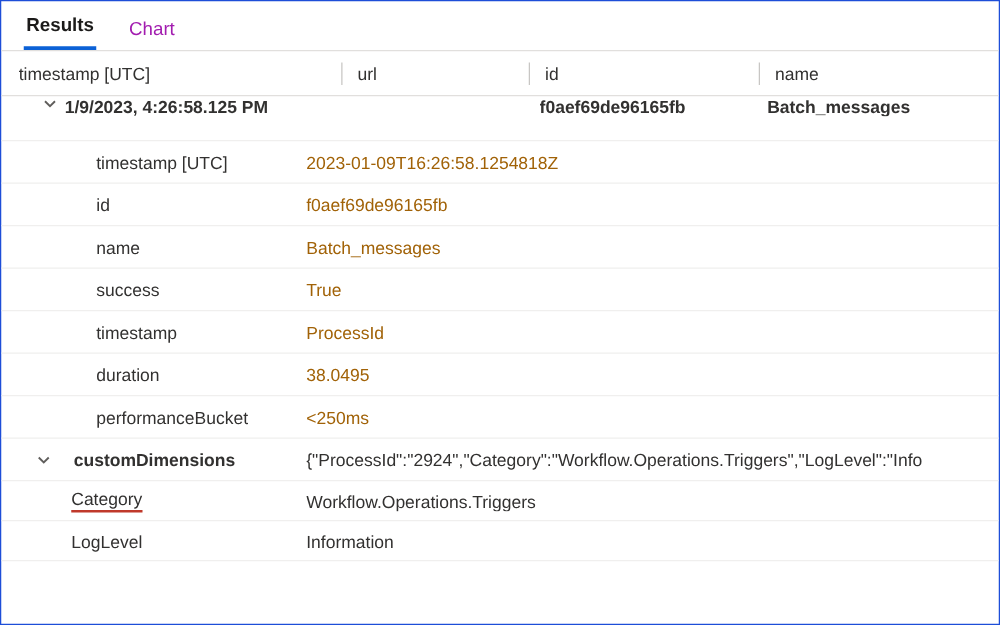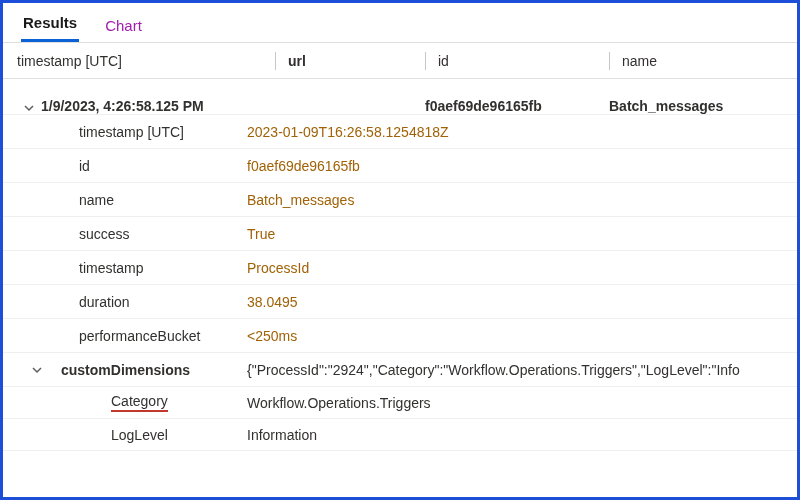--- a/index.html
+++ b/index.html
@@ -1,45 +1,45 @@
 <!DOCTYPE html>
 <html><head>
 <meta charset="utf-8">
 <style>
   * { box-sizing: border-box; margin: 0; padding: 0; }
   html, body { width: 800px; height: 500px; overflow: hidden; font-family: "Segoe UI", Arial, sans-serif; font-size: 14px; color: #323130; background: #fff; }
-  .frame { width: 800px; height: 500px; border: 3px solid #1d4ed8; display: flex; flex-direction: column; }
+  .frame { width: 800px; height: 500px; border: 1px solid #1d4ed8; display: flex; flex-direction: column; }
   .tabs { display: flex; gap: 24px; padding: 0 18px; height: 40px; border-bottom: 1px solid #e1dfdd; align-items: flex-end; }
   .tab { padding: 10px 2px 8px 2px; font-size: 15px; color: #a21caf; cursor: pointer; }
   .tab.active { color: #1b1a19; font-weight: 600; border-bottom: 3px solid #0b61d6; }
   .col-headers { display: flex; height: 36px; align-items: center; border-bottom: 1px solid #e1dfdd; padding: 0 14px; color: #323130; }
   .col { flex: 0 0 auto; display: flex; align-items: center; }
   .col.ch-timestamp { width: 258px; }
-  .col.ch-url { width: 150px; font-weight: bold; }
+  .col.ch-url { width: 150px; }
   .col.ch-id { width: 184px; }
   .col.ch-name { width: 160px; }
   .sep { width: 1px; height: 18px; background: #c8c6c4; margin-right: 12px; }
   .body { flex: 1; overflow: hidden; }
-  .row { display: flex; align-items: flex-end; height: 34px; border-bottom: 1px solid #f0efee; padding: 0 14px; }
+  .row { display: flex; align-items: flex-start; height: 34px; border-bottom: 1px solid #f0efee; padding: 0 27px; }
   .summary-row { font-weight: 600; height: 36px; }
   .summary-row .chev, .inner-row .chev { width: 24px; display: flex; align-items: center; justify-content: center; }
   .chev svg { width: 12px; height: 12px; fill: #605e5c; }
   .c-timestamp { width: 258px; }
   .c-url { width: 150px; }
   .c-id { width: 184px; overflow: hidden; white-space: nowrap; }
   .c-name { width: 160px; overflow: hidden; white-space: nowrap; }
   .detail-row { display: flex; align-items: center; height: 34px; border-bottom: 1px solid #f0efee; }
   .detail-key { width: 244px; padding-left: 76px; color: #323130; white-space: nowrap; }
   .detail-val { flex: 1; padding-left: 0; white-space: nowrap; overflow: hidden; color: #a16207; }
   .inner-row { display: flex; align-items: center; height: 34px; border-bottom: 1px solid #f0efee; }
   .inner-chev-holder { width: 46px; display:flex; justify-content:flex-end; align-items:center; }
   .inner-key { width: 198px; padding-left: 12px; font-weight: 600; white-space: nowrap; }
   .inner-val { flex: 1; white-space: nowrap; overflow: hidden; }
   .sub-row { display: flex; align-items: center; height: 32px; border-bottom: 1px solid #f0efee; }
-  .sub-key { width: 244px; padding-left: 108px; }
+  .sub-key { width: 244px; padding-left: 56px; }
   .sub-val { flex: 1; white-space: nowrap; overflow: hidden; }
   .underlined { display:inline-block; border-bottom: 2px solid #c0392b; padding-bottom: 1px; }
 </style>
 </head>
 <body>
 
 <div class="frame">
 
   <div class="tabs">
     <div class="tab active">Results</div>

